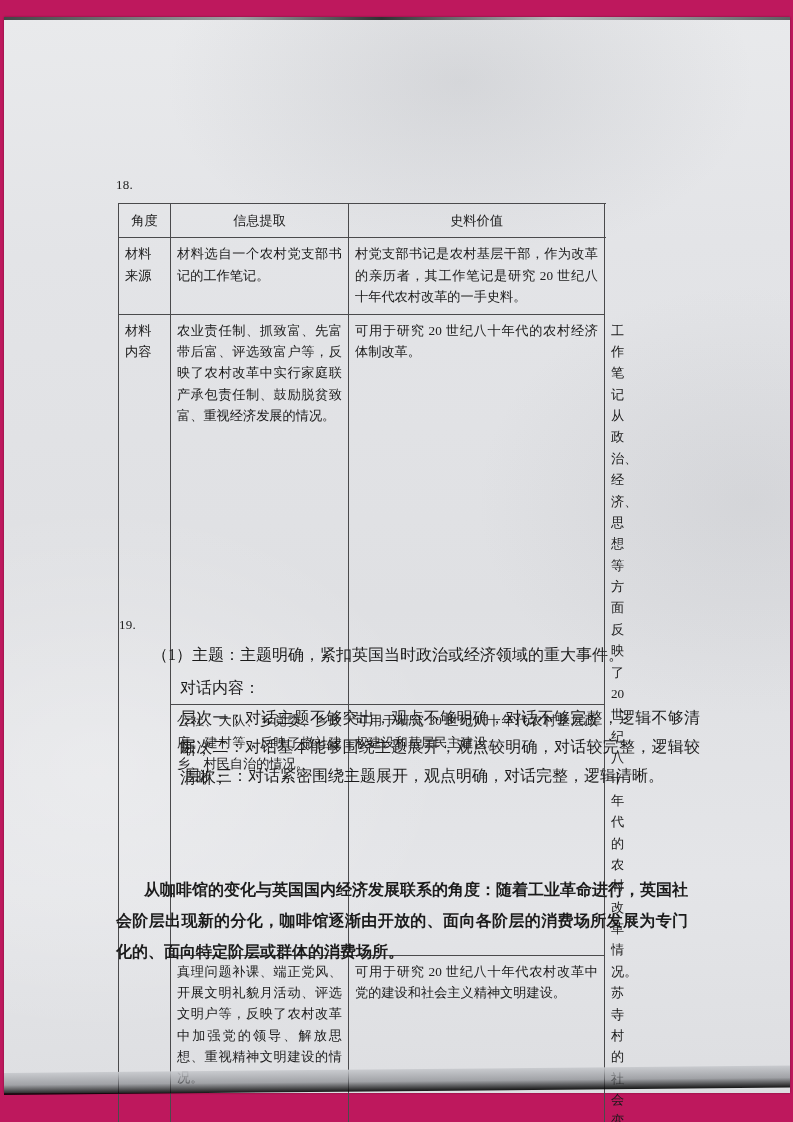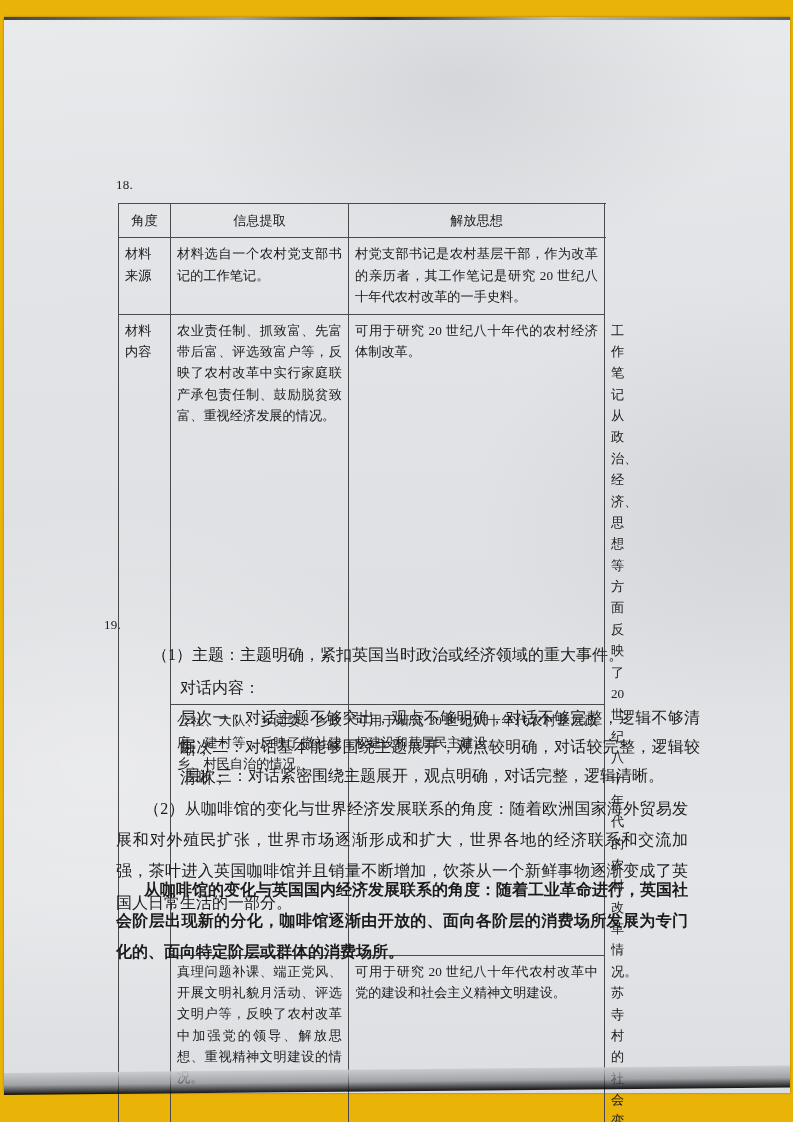--- a/index.html
+++ b/index.html
@@ -12,21 +12,21 @@
     height: 1122px;
     overflow: hidden;
     font-family: "Liberation Serif", "DejaVu Serif", serif;
   }
 
   
   #scan-root {
     position: relative;
     width: 793px;
     height: 1122px;
-    background: #eab308;
+    background: #be185d;
   }
   #paper-sheet {
     position: absolute;
     left: 4px;
     top: 17px;
     width: 786px;
     height: 1076px;
     background:
       linear-gradient(178.6deg, #e9eaec 0%, #e3e4e7 22%, #dfe0e3 55%, #e4e5e8 80%, #dddee1 100%);
     box-shadow: 0 0 2px rgba(0,0,0,0.35);
@@ -72,21 +72,21 @@
     color: #1b1b1b;
   }
 
   .q-number {
     position: absolute;
     font-size: 13px;
     letter-spacing: 0.3px;
     color: #222;
   }
   #q18-number { left: 112px; top: 160px; }
-  #q19-number { left: 100px; top: 600px; text-align: center; }
+  #q19-number { left: 115px; top: 600px; text-align: center; }
 
   
   #answer-table {
     position: absolute;
     left: 114px;
     top: 186px;
     width: 486px;
     border-collapse: collapse;
     table-layout: fixed;
     font-size: 13.2px;
@@ -160,21 +160,21 @@
       <table id="answer-table">
         <colgroup>
           <col class="col-angle">
           <col class="col-info">
           <col class="col-value">
         </colgroup>
         <thead>
           <tr>
             <th>角度</th>
             <th>信息提取</th>
-            <th colspan="2">解放思想</th>
+            <th colspan="2">史料价值</th>
           </tr>
         </thead>
         <tbody>
           <tr>
             <td class="cell-center">
               <div>材料</div>
               <div>来源</div>
             </td>
             <td>材料选自一个农村党支部书记的工作笔记。</td>
             <td colspan="2">村党支部书记是农村基层干部，作为改革的亲历者，其工作笔记是研究 20 世纪八十年代农村改革的一手史料。</td>
@@ -207,21 +207,20 @@
       <div class="para" id="q19-item1">（1）主题：主题明确，紧扣英国当时政治或经济领域的重大事件。</div>
 
       <div class="para" id="q19-level-1">层次一：对话主题不够突出，观点不够明确，对话不够完整，逻辑不够清晰；</div>
 
       <div class="para" id="q19-dialog-label">对话内容：</div>
 
       <div class="para" id="q19-level-2">层次二：对话基本能够围绕主题展开，观点较明确，对话较完整，逻辑较清晰；</div>
 
       <div class="para" id="q19-level-3">层次三：对话紧密围绕主题展开，观点明确，对话完整，逻辑清晰。</div>
 
-      <div class="para" id="q19-item2">（2）从咖啡馆的变化与世界经济发展联系的角度：随着欧洲国家海外贸易发展和对外殖民扩张，世界市场逐渐形成和扩大，世界各地的经济联系和交流加强，茶叶进入英国咖啡馆并且销量不断增加，饮茶从一个新鲜事物逐渐变成了英国人日常生活的一部分。</div>
 
       <div class="para" id="q19-item2-b">从咖啡馆的变化与英国国内经济发展联系的角度：随着工业革命进行，英国社会阶层出现新的分化，咖啡馆逐渐由开放的、面向各阶层的消费场所发展为专门化的、面向特定阶层或群体的消费场所。</div>
 
 
     </div>
   </div>
   <div id="paper-top-edge"></div>
   <div id="paper-bottom-shadow"></div>
 </div>
 

